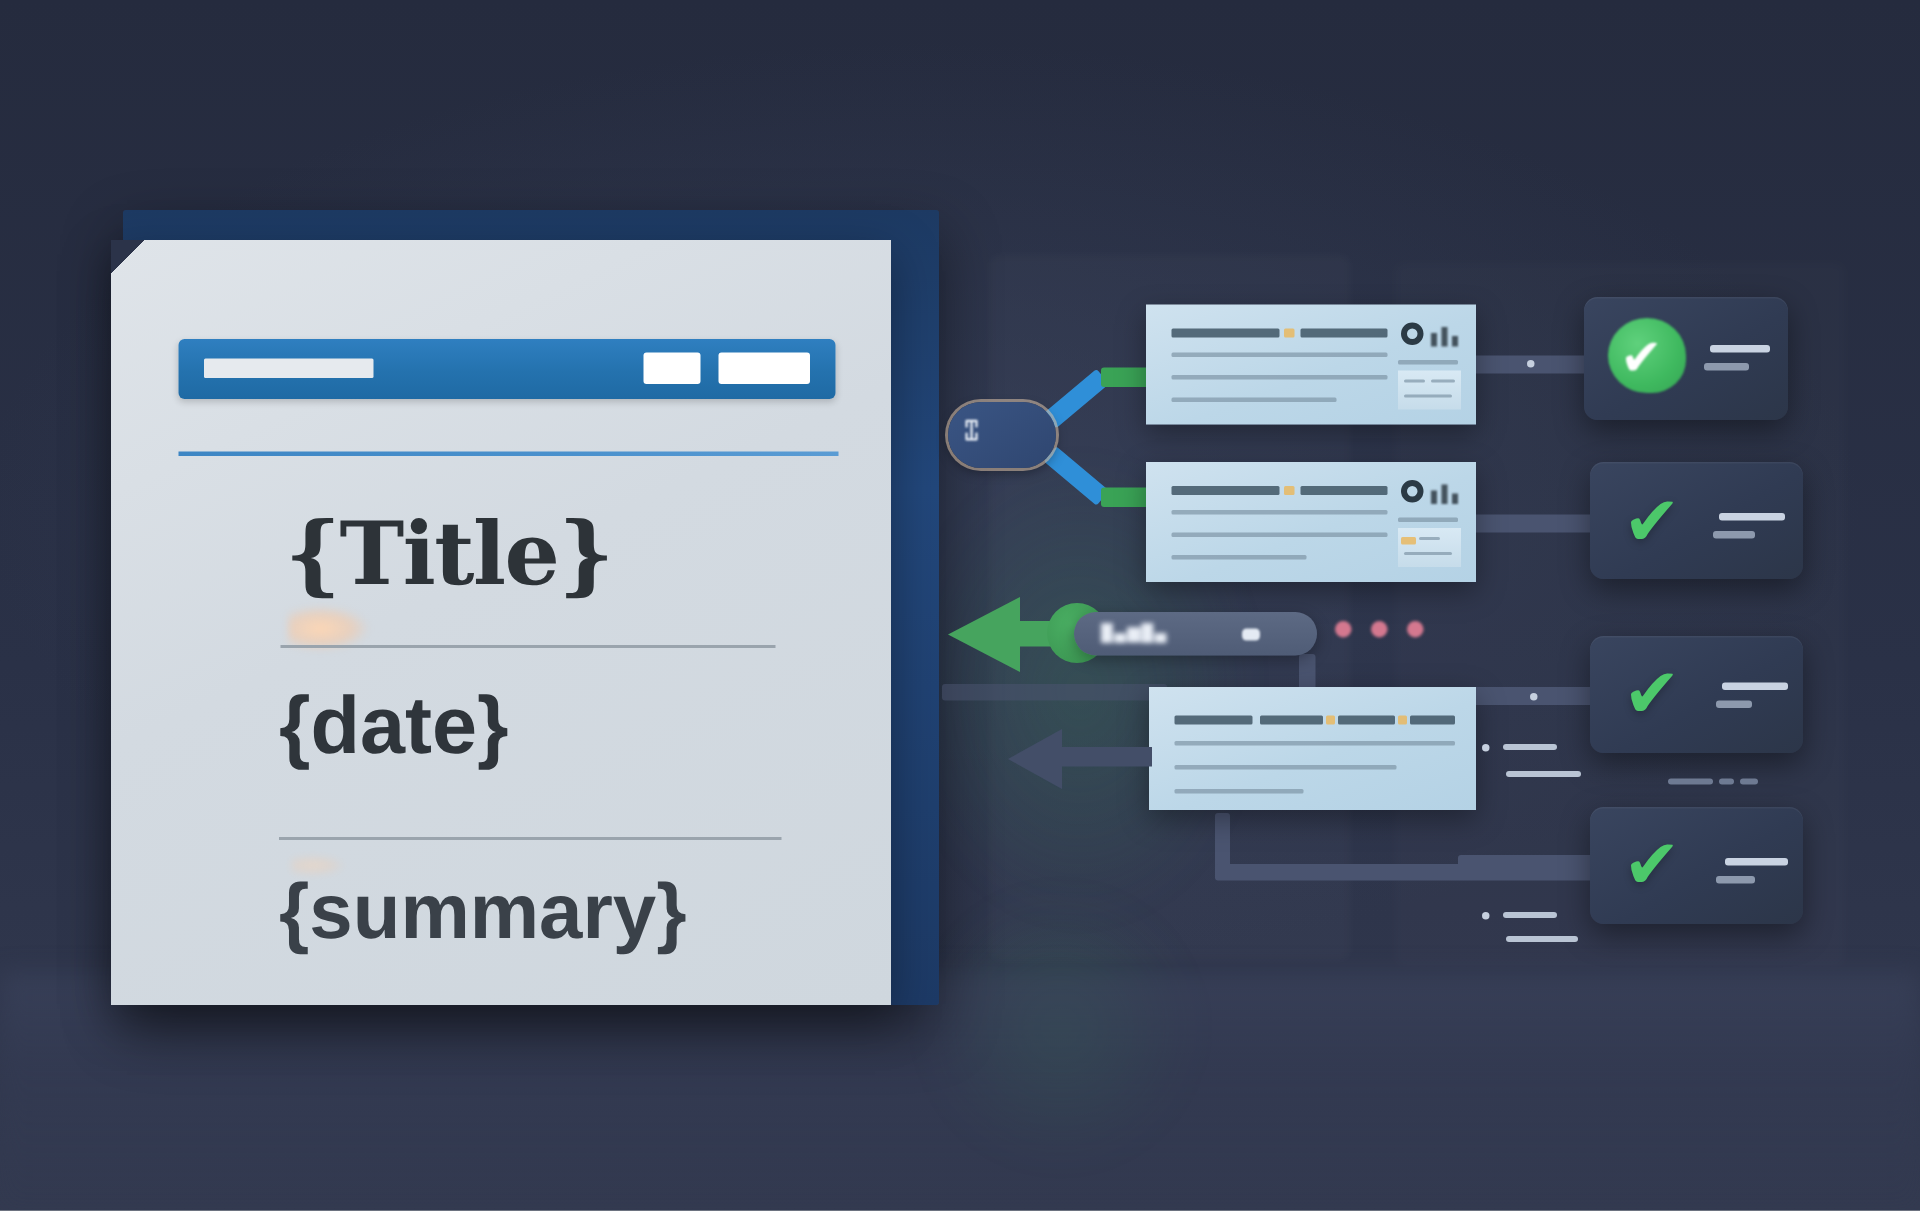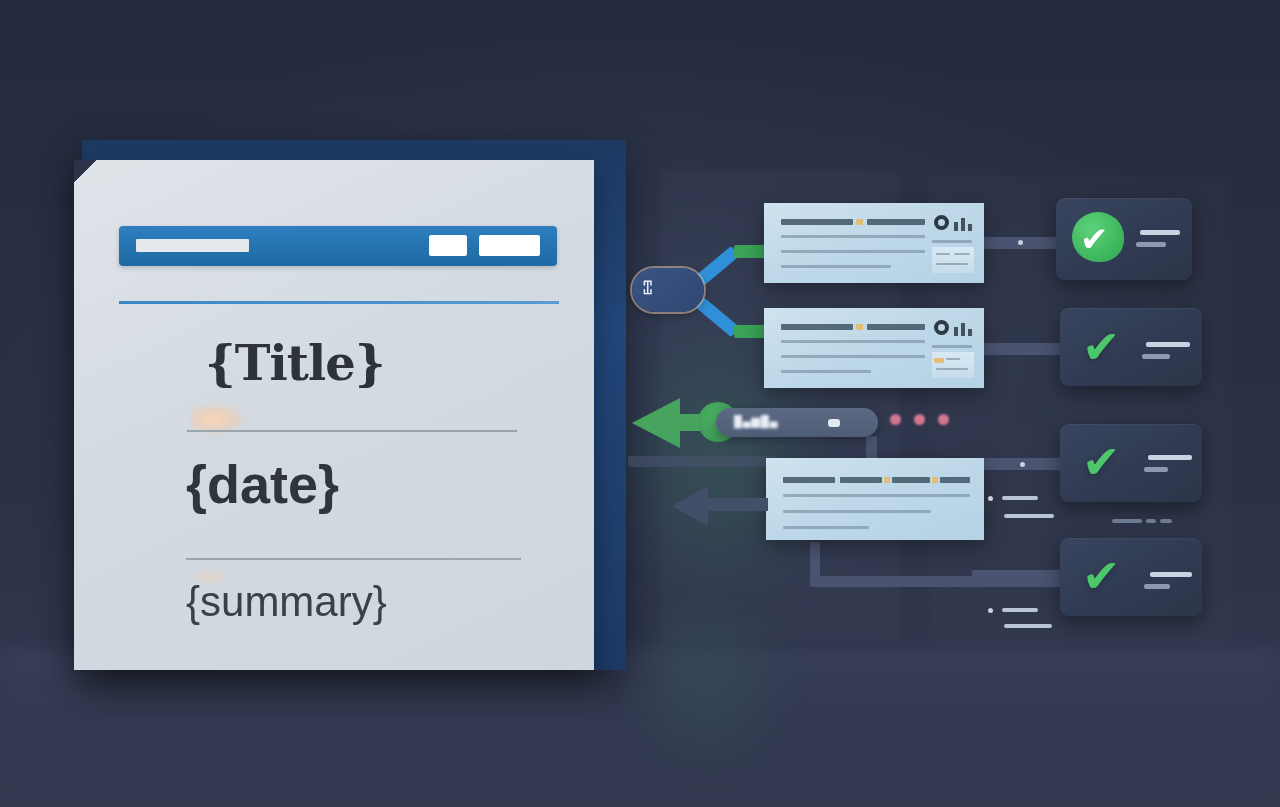--- a/index.html
+++ b/index.html
@@ -94,43 +94,43 @@
   .toolbar-btn.b1 { right: 90px; width: 38px; }
   .toolbar-btn.b2 { right: 17px; width: 61px; }
 
   .doc-accent-rule {
     position: absolute; left: 45px; top: 141px; width: 440px; height: 3px;
     background: linear-gradient(90deg, #3d86c4 0%, #4a91cd 60%, #5a9cd4 100%);
   }
 
   
   .ph-title {
-    position: absolute; left: 131px; top: 175px;
+    position: absolute; left: 116px; top: 175px;
     font-family: "DejaVu Serif", serif;
-    font-size: 48px; font-weight: 700; letter-spacing: -1px;
+    font-size: 58px; font-weight: 700; letter-spacing: -1px;
     color: #2d3338;
   }
   .ph-rule-1 {
     position: absolute; left: 113px; top: 270px; width: 330px; height: 2px;
     background: #9aa4ad;
   }
   .ph-date {
     position: absolute; left: 112px; top: 293px;
     font-family: "Liberation Sans", sans-serif;
     font-size: 54px; font-weight: 700;
     color: #2f353b;
   }
   .ph-rule-2 {
     position: absolute; left: 112px; top: 398px; width: 335px; height: 2px;
     background: #9aa4ad;
   }
   .ph-summary {
     position: absolute; left: 112px; top: 418px;
     font-family: "Liberation Sans", sans-serif;
-    font-size: 42px; font-weight: 400;
+    font-size: 52px; font-weight: 700;
     color: #3a4149;
   }
   .doc-smudge {
     position: absolute; left: 118px; top: 244px;
     width: 54px; height: 30px;
     background: radial-gradient(ellipse at 40% 50%, rgba(255,214,178,0.92) 0%, rgba(255,196,150,0.45) 45%, rgba(255,200,160,0) 72%);
     filter: blur(2.4px);
   }
   .doc-smudge.s2 {
     left: 120px; top: 410px; width: 36px; height: 14px; opacity: .45;

